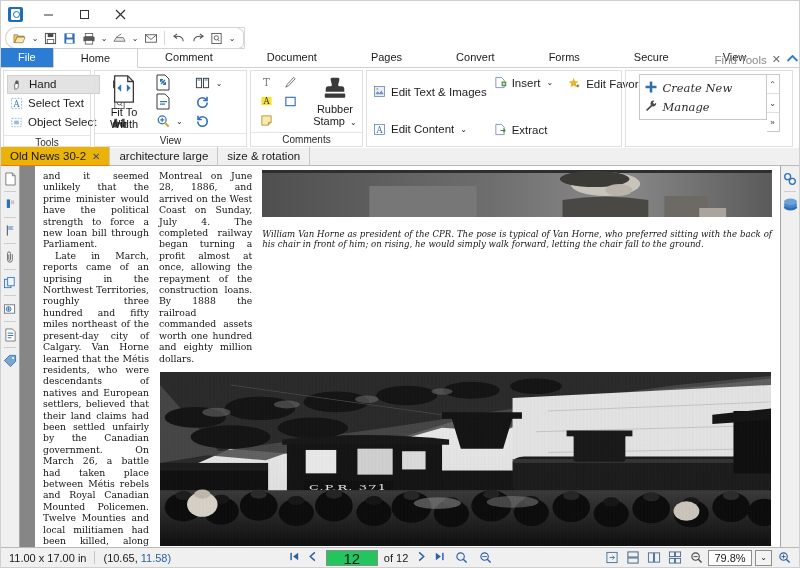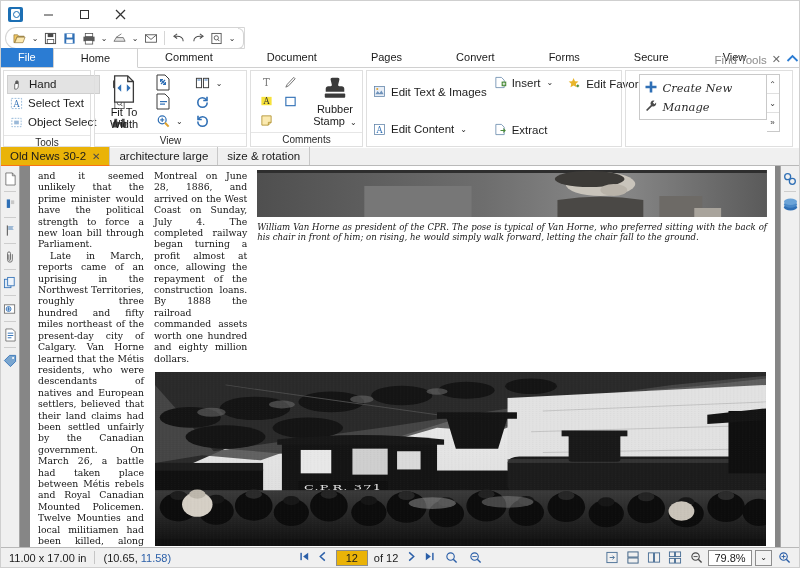--- a/index.html
+++ b/index.html
@@ -73,45 +73,45 @@
   .dtab .x { color:#4a4a4a; font-size:10px;}
 
   
   .main { flex:1 1 auto; display:flex; overflow:hidden; background:#858585;}
   .lrail, .rrail { width:19px; background:#f0f0f0; display:flex; flex-direction:column; align-items:center; padding-top:4px; flex:0 0 19px;}
   .rrail { border-left:1px solid #a6a6a6;}
   .lrail { border-right:1px solid #a6a6a6;}
   .rail-ico { width:17px; height:17px; display:flex; align-items:center; justify-content:center; margin-bottom:3px;}
   .rail-sep { width:12px; height:1px; background:#cdcdcd; margin:1px 0 4px 0;}
 
-  .viewport { flex:1 1 auto; position:relative; background:#868686; overflow:hidden; display:flex; justify-content:flex-start;padding-left:10px;}
+  .viewport { flex:1 1 auto; position:relative; background:#868686; overflow:hidden; display:flex; justify-content:flex-end;padding-left:10px;}
   .page { background:#ffffff; width:745px; height:100%; position:relative; padding:4px 8px 0 8px; display:flex; gap:10px;}
 
   .colL { width:196px; }
   .colR { flex:1 1 auto; display:flex; flex-direction:column;}
 
   .bodytext { font-family:"DejaVu Serif", serif; font-size:9.3px; line-height:11.4px; text-align:justify; color:#141414; }
   .bodytext p { margin:0; text-indent:12px;}
   .bodytext p.noind { text-indent:0; }
 
   .portrait { width:100%; height:47px; background:#6d6d6d; position:relative; overflow:hidden;}
-  .caption { font-family:"DejaVu Serif", serif; font-style:italic; font-size:8.6px; line-height:10.4px; text-align:justify; color:#151515; margin-top:5px;}
+  .caption { font-family:"DejaVu Serif", serif; font-style:italic; font-size:8.6px; line-height:10.4px; text-align:justify; color:#151515; margin-top:12px;}
 
   .bigphoto { margin-top:7px; width:100%; height:268px; position:relative; overflow:hidden; background:#e9e9e9; border:1px solid #ffffff;}
 
   
   .status { height:20px; background:#f0f0f0; border-top:1px solid #b9b9b9; display:flex; align-items:center; flex:0 0 20px; font-size:11px; color:#1a1a1a;}
   .st-dim { padding:0 8px; }
   .st-sep { width:1px; height:13px; background:#c6c6c6;}
   .st-coord { padding:0 8px; }
   .st-coord .b { color:#2b5fa8; }
   .spacer { flex:1 1 auto;}
   .nav { display:flex; align-items:center; gap:6px; }
   .navbtn { color:#2b5fa8; font-size:12px; width:13px; text-align:center;}
-  .pagebox { width:32px; height:16px; border:1px solid #8d8d8d; background:#eab308; text-align:center; line-height:15px; font-size:11px;}
+  .pagebox { width:52px; height:16px; border:1px solid #8d8d8d; background:#22c55e; text-align:center; line-height:15px; font-size:15px;}
   .ofpages { font-size:11px; }
   .zoomwrap { display:flex; align-items:center; gap:3px; padding-right:6px;}
   .zoombox { width:44px; height:16px; border:1px solid #8d8d8d; background:#fff; text-align:center; line-height:15px; font-size:11px;}
   .zdrop { width:17px; height:16px; border:1px solid #8d8d8d; background:#f3f3f3; display:flex; align-items:center; justify-content:center; font-size:8px;}
   .st-ico { width:18px; height:16px; display:flex; align-items:center; justify-content:center;}
   .watermark { position:absolute; right:6px; bottom:1px; font-size:20px; color:rgba(255,255,255,0.45); font-family:"Liberation Sans", sans-serif; letter-spacing:0.5px; pointer-events:none;}
 </style>
 </head>
 <body>
 

